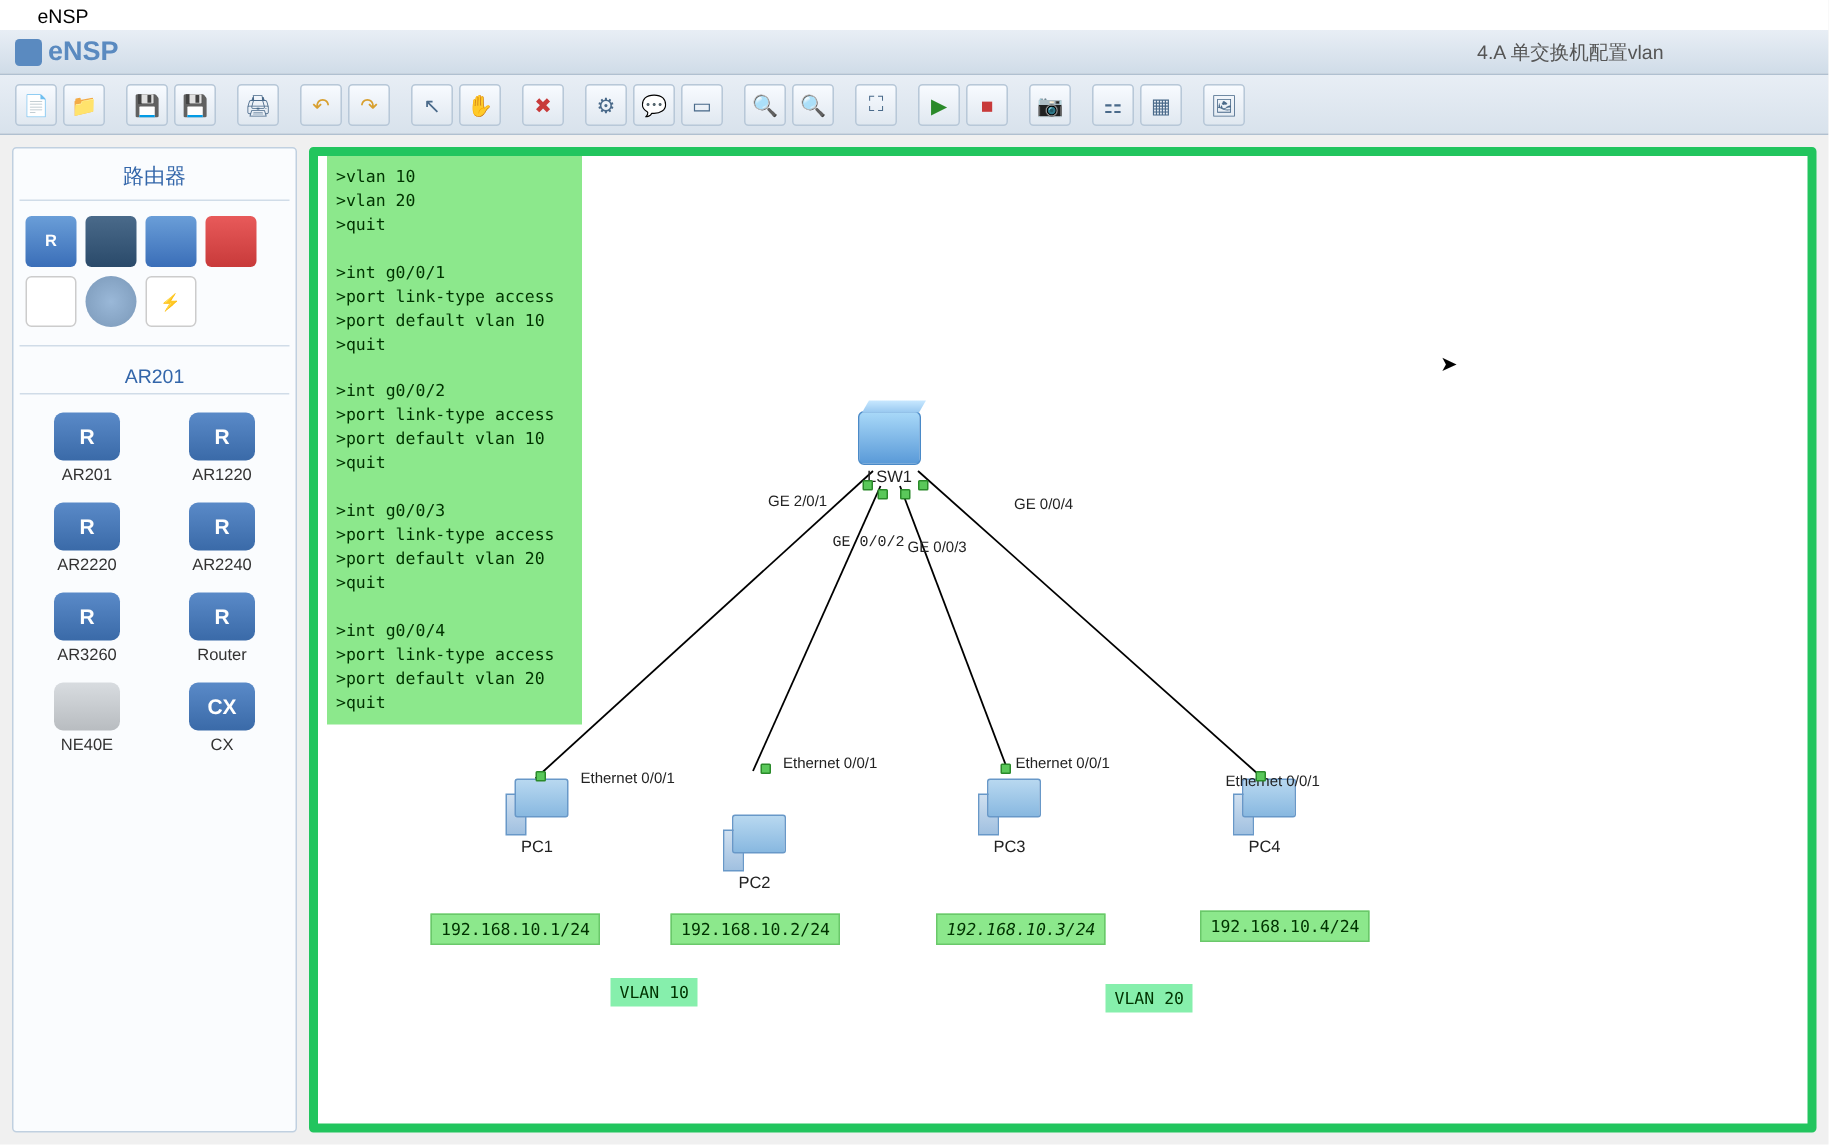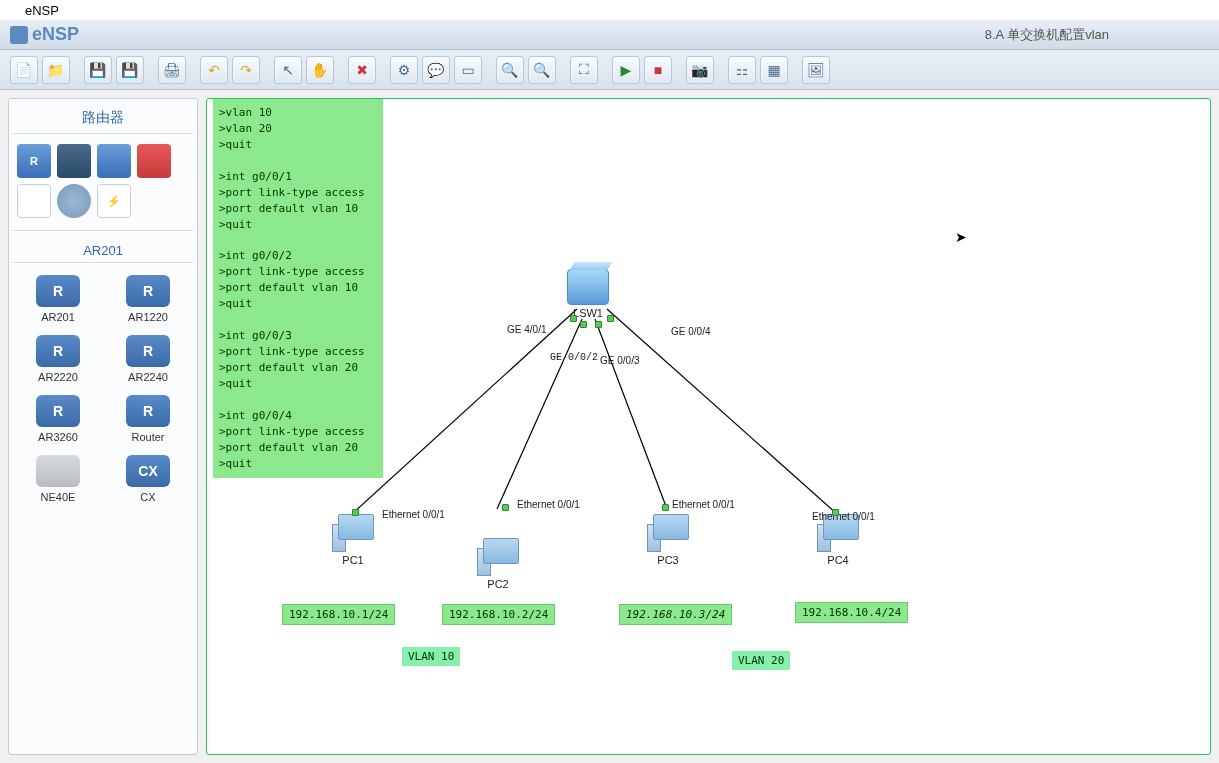--- a/index.html
+++ b/index.html
@@ -25,21 +25,21 @@
 .bg-white { background: #fff; border: 1px solid #ccc; color: #333; }
 .device-list { margin-top: 8px; border-top: 1px solid #d0dce8; padding-top: 8px; overflow-y: auto; flex: 1; }
 .device-title { text-align: center; color: #3366aa; font-size: 13px; padding: 4px; border-bottom: 1px solid #d0dce8; margin-bottom: 8px; }
 .device-grid { display: grid; grid-template-columns: 1fr 1fr; gap: 12px 8px; padding: 4px; }
 .device-item { display: flex; flex-direction: column; align-items: center; gap: 4px; cursor: pointer; }
 .device-icon { width: 44px; height: 32px; border-radius: 6px; display: flex; align-items: center; justify-content: center; color: #fff; font-weight: bold; font-size: 14px; }
 .router-ic { background: linear-gradient(#5a8ac8,#3a6aa8); }
 .ne-ic { background: linear-gradient(#d8dce0,#b8bcc0); }
 .dark-ic { background: linear-gradient(#3a5a7a,#1a3a5a); }
 .device-label { font-size: 11px; color: #333; }
-.canvas { flex: 1; background: #fff; margin: 8px; border: 1px solid #22c55e; border-radius: 3px; position: relative; overflow: hidden; }
+.canvas { flex: 1; background: #fff; margin: 8px; border: 6px solid #22c55e; border-radius: 3px; position: relative; overflow: hidden; }
 .config-note { position: absolute; left: 6px; top: 0px; width: 170px; background: #8ce88c; padding: 6px; font-family: monospace; font-size: 11px; line-height: 1.45; white-space: pre; color: #003300; }
 .net-device { position: absolute; display: flex; flex-direction: column; align-items: center; }
 .switch-icon { width: 42px; height: 36px; background: linear-gradient(#a8d8f8,#5a9ad8); border-radius: 4px; border: 1px solid #4a8ac8; position: relative; }
 .switch-icon::before { content: ''; position: absolute; top: -8px; left: 4px; width: 38px; height: 8px; background: linear-gradient(#c8e8ff,#98c8f0); transform: skewX(-30deg); }
 .pc-icon { width: 42px; height: 38px; position: relative; }
 .pc-monitor { width: 36px; height: 26px; background: linear-gradient(#b8d8f0,#88b8e0); border: 1px solid #6898c8; border-radius: 2px; position: absolute; right: 0; top: 0; }
 .pc-tower { width: 14px; height: 28px; background: linear-gradient(#d0e0f0,#a0c0e0); border: 1px solid #6898c8; position: absolute; left: 0; bottom: 0; }
 .dev-label { font-size: 11px; margin-top: 2px; color: #222; }
 .ip-label { position: absolute; background: #8ce88c; padding: 3px 6px; font-family: monospace; font-size: 11px; color: #003300; border: 1px solid #6ac86a; }
 .vlan-label { position: absolute; background: #86efac; padding: 3px 6px; font-family: monospace; font-size: 11px; color: #003300; }
@@ -54,21 +54,21 @@
 <div class="macbar">
   <span class="apple-logo"></span>
   <span>eNSP</span>
 </div>
 
 <div class="titlebar">
   <div class="app-logo">
     <span class="app-logo-icon"></span>
     <span>eNSP</span>
   </div>
-  <div class="doc-title">8.A 单交换机配置vlan</div>
+  <div class="doc-title">4.A 单交换机配置vlan</div>
 </div>
 
 <div class="toolbar" id="toolbar">
     <div class="tbtn">📄</div>
     <div class="tbtn">📁</div>
     <div class="tsep"></div>
     <div class="tbtn">💾</div>
     <div class="tbtn">💾</div>
     <div class="tsep"></div>
     <div class="tbtn">🖨</div>
@@ -182,21 +182,21 @@
       <line x1="375" y1="220" x2="290" y2="410" stroke="#000" stroke-width="1.2"></line>
       <line x1="388" y1="220" x2="460" y2="410" stroke="#000" stroke-width="1.2"></line>
       <line x1="400" y1="210" x2="630" y2="415" stroke="#000" stroke-width="1.2"></line>
     </svg>
 
     <div class="net-device" style="left:360px; top:170px;">
       <div class="switch-icon"></div>
       <div class="dev-label">LSW1</div>
     </div>
 
-    <span class="port-label" style="left:300px; top:225px;">GE 4/0/1</span>
+    <span class="port-label" style="left:300px; top:225px;">GE 2/0/1</span>
     <span class="port-label" style="left:343px; top:253px;font-family:Liberation Mono, monospace;">GE 0/0/2</span>
     <span class="port-label" style="left:393px; top:256px;">GE 0/0/3</span>
     <span class="port-label" style="left:430px; top:227px;margin-left:34px;">GE 0/0/4</span>
 
     <div class="link-dot" style="left:363px; top:216px;"></div>
     <div class="link-dot" style="left:373px; top:222px;"></div>
     <div class="link-dot" style="left:388px; top:222px;"></div>
     <div class="link-dot" style="left:400px; top:216px;"></div>
 
     <div class="net-device" style="left:125px; top:415px;">

